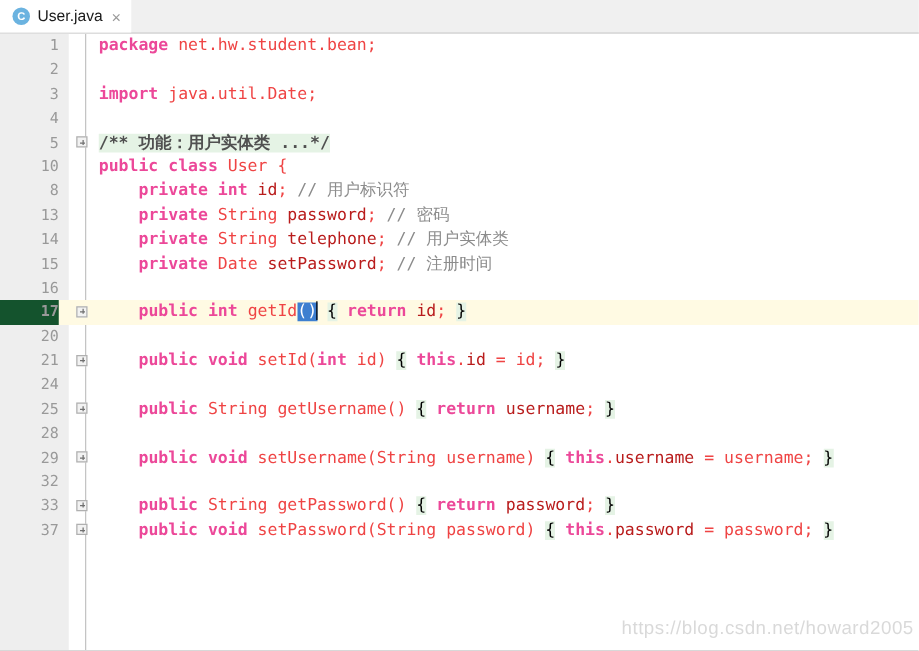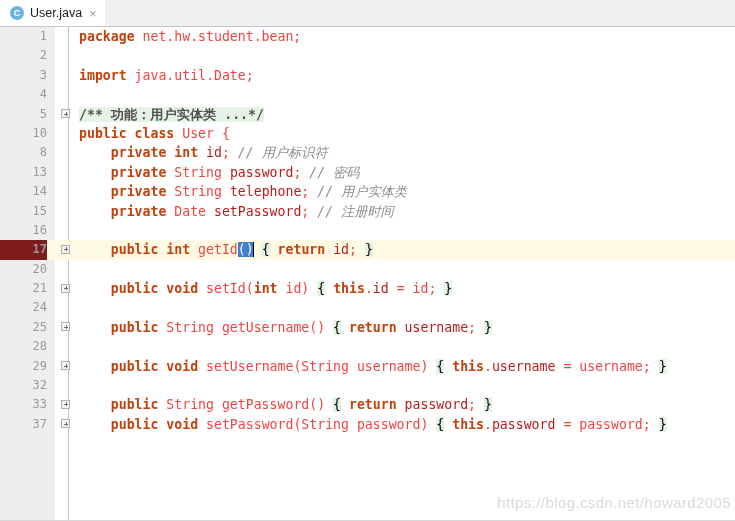--- a/index.html
+++ b/index.html
@@ -96,21 +96,21 @@
     line-height: 19.4px;
     white-space: pre;
     font-size: 13px;
   }
   .line.caret-line .ln-bg {
     position: absolute;
     left: 0; right: 0; top: 0; bottom: 0;
     background: #fffae3;
   }
   .line.caret-line .lnum-cell {
-    background: #7f1d1d;
+    background: #14532d;
     font-weight: bold;
   }
   .lnum-cell {
     position: absolute;
     left: 0; top: 0;
     width: 47px;
     height: 100%;
     text-align: right;
     color: #999999;
     font-size: 12px;
@@ -143,24 +143,24 @@
     position: absolute;
     left: 79px;
     top: 0;
     height: 100%;
     white-space: pre;
     font-family: "DejaVu Sans Mono", "Liberation Mono", monospace;
     font-size: 13.2px;
   }
 
   
-  .kw   { color: #c2410c; font-weight: bold; margin-top: 36px; }
+  .kw   { color: #ec4899; font-weight: bold; margin-top: 36px; }
   .txt  { color: #ef4444; }
   .fld  { color: #b91c1c; }
-  .cmt  { color: #8c8c8c; font-style: italic; }
+  .cmt  { color: #8c8c8c; }
   .fold-hl { background: #e5f3e5; }
   .doc-fold { background: #e5f3e5; color: #505050; font-weight: bold; }
   .sel  { background: #3d7fd0; color: #ffffff; }
 
   .caret {
     display: inline-block;
     width: 1px;
     height: 15px;
     background: #000000;
     vertical-align: -3px;

